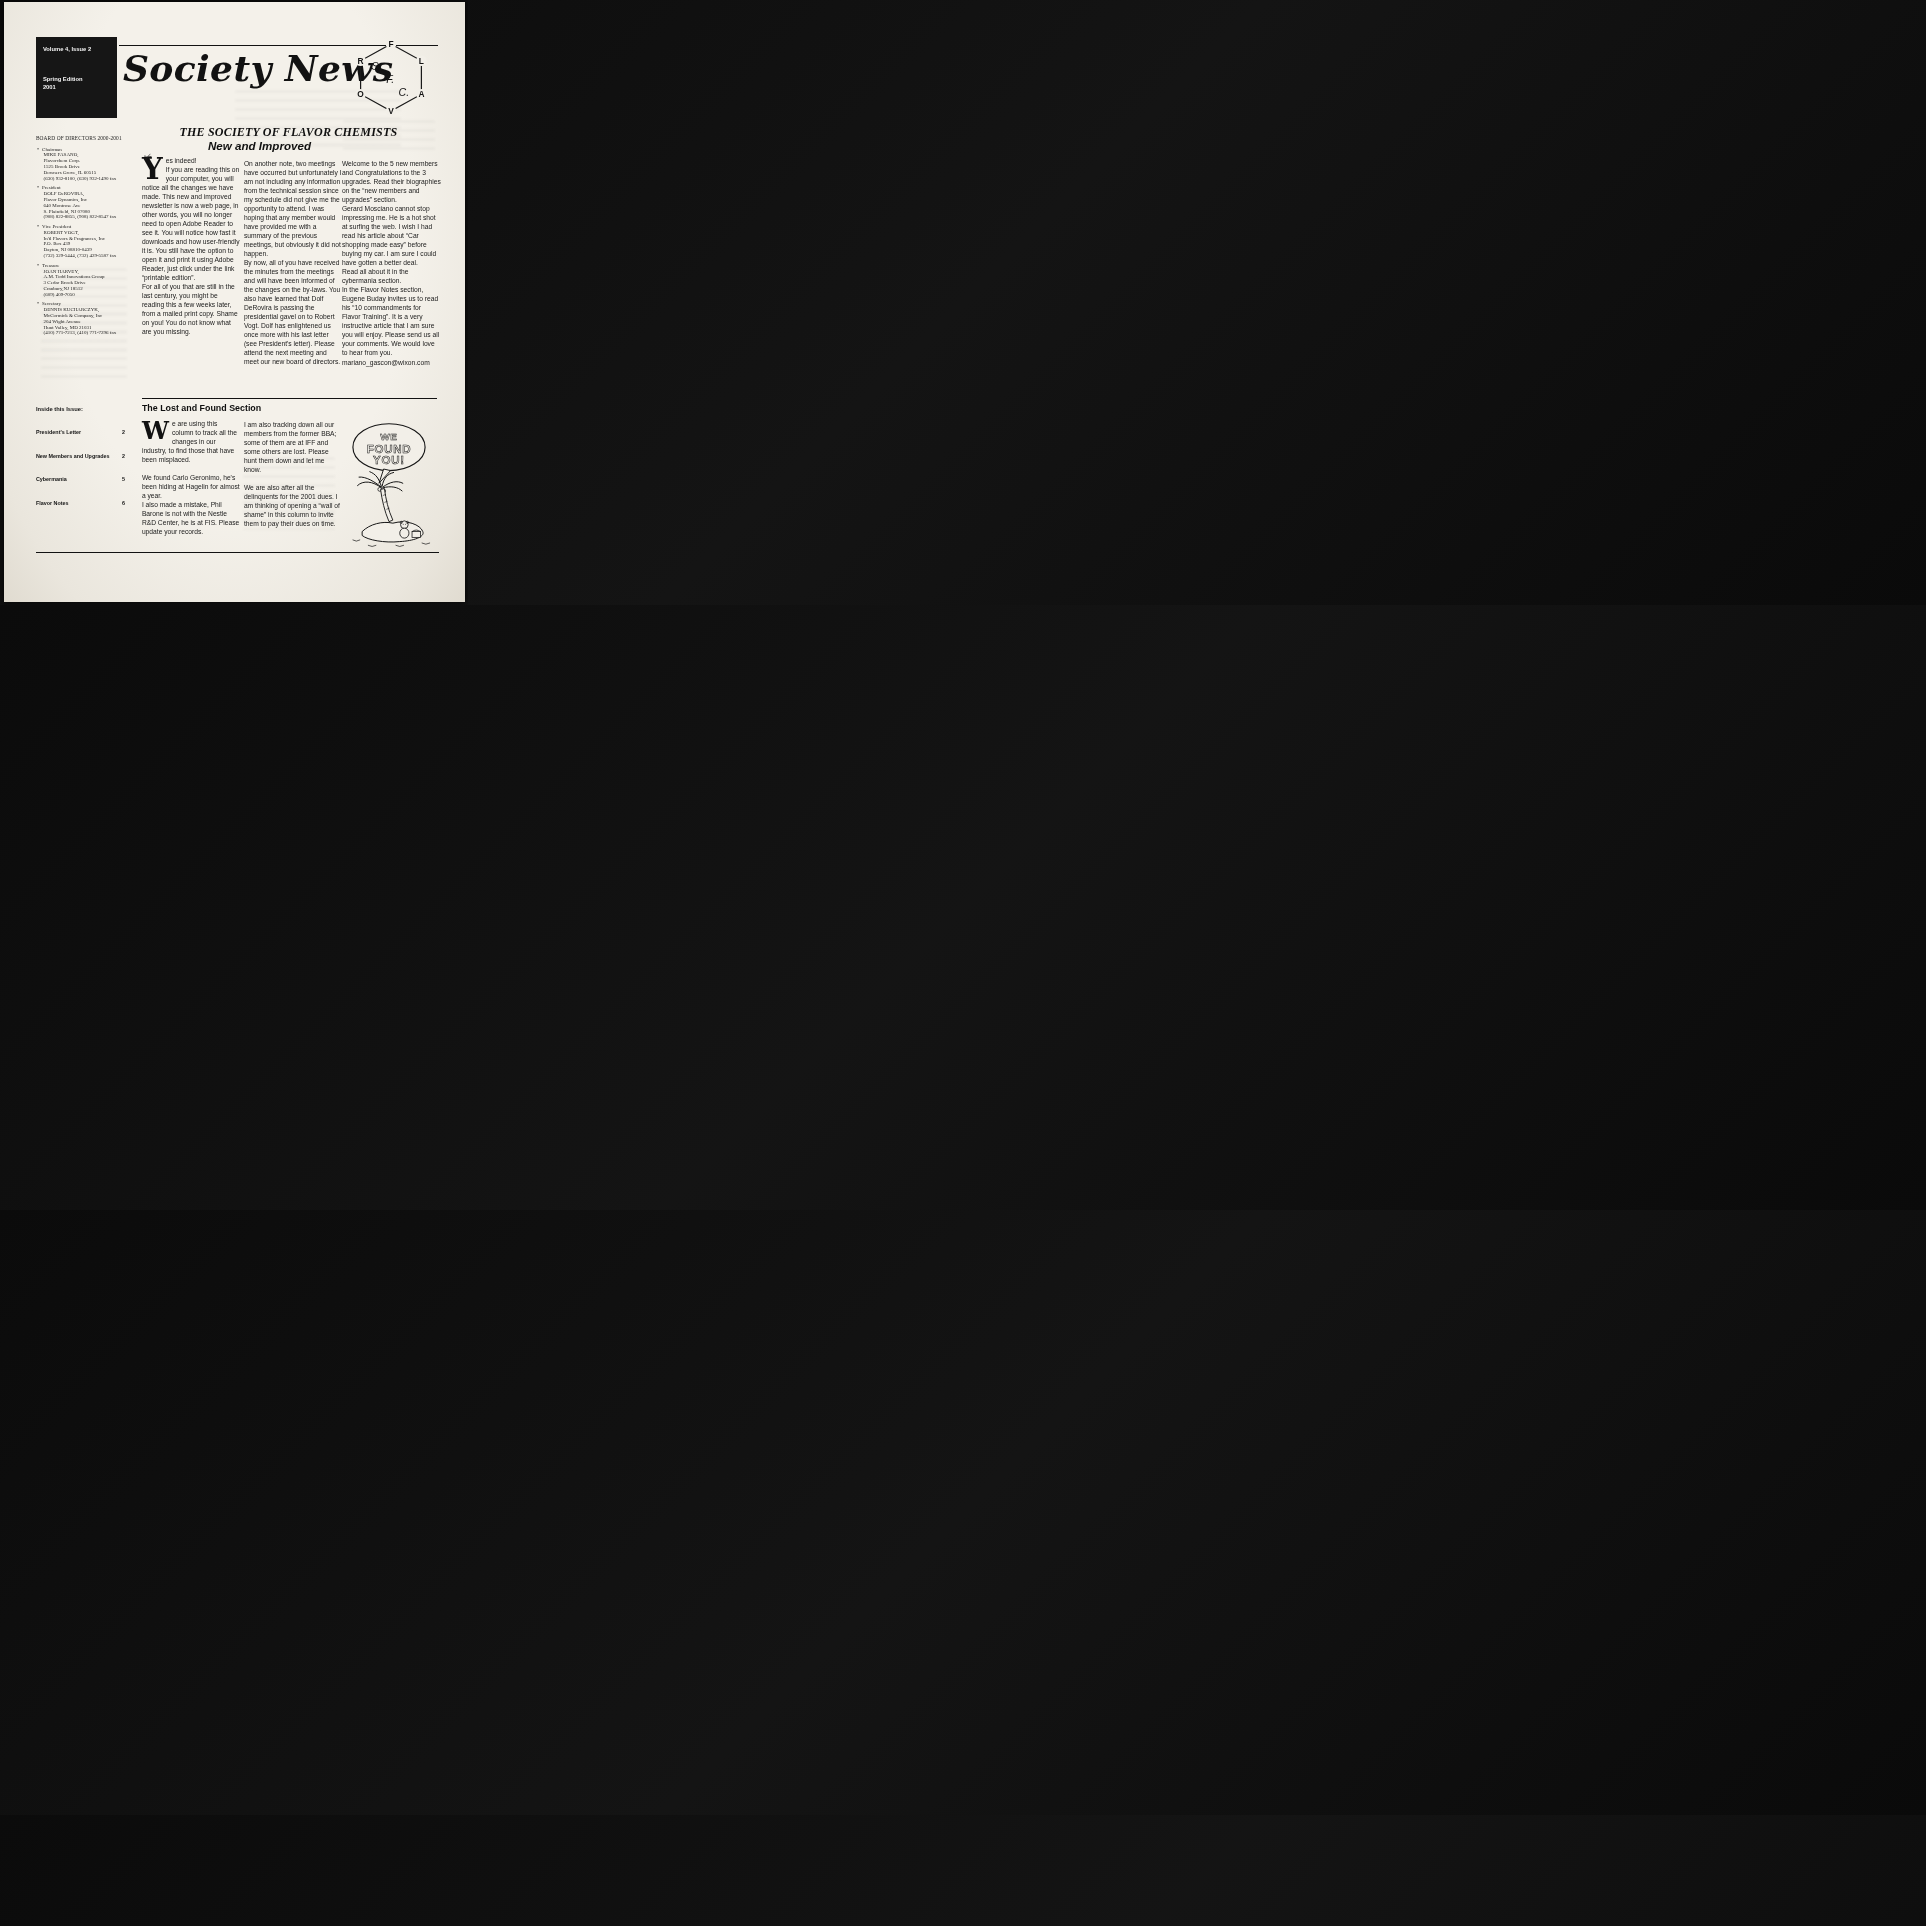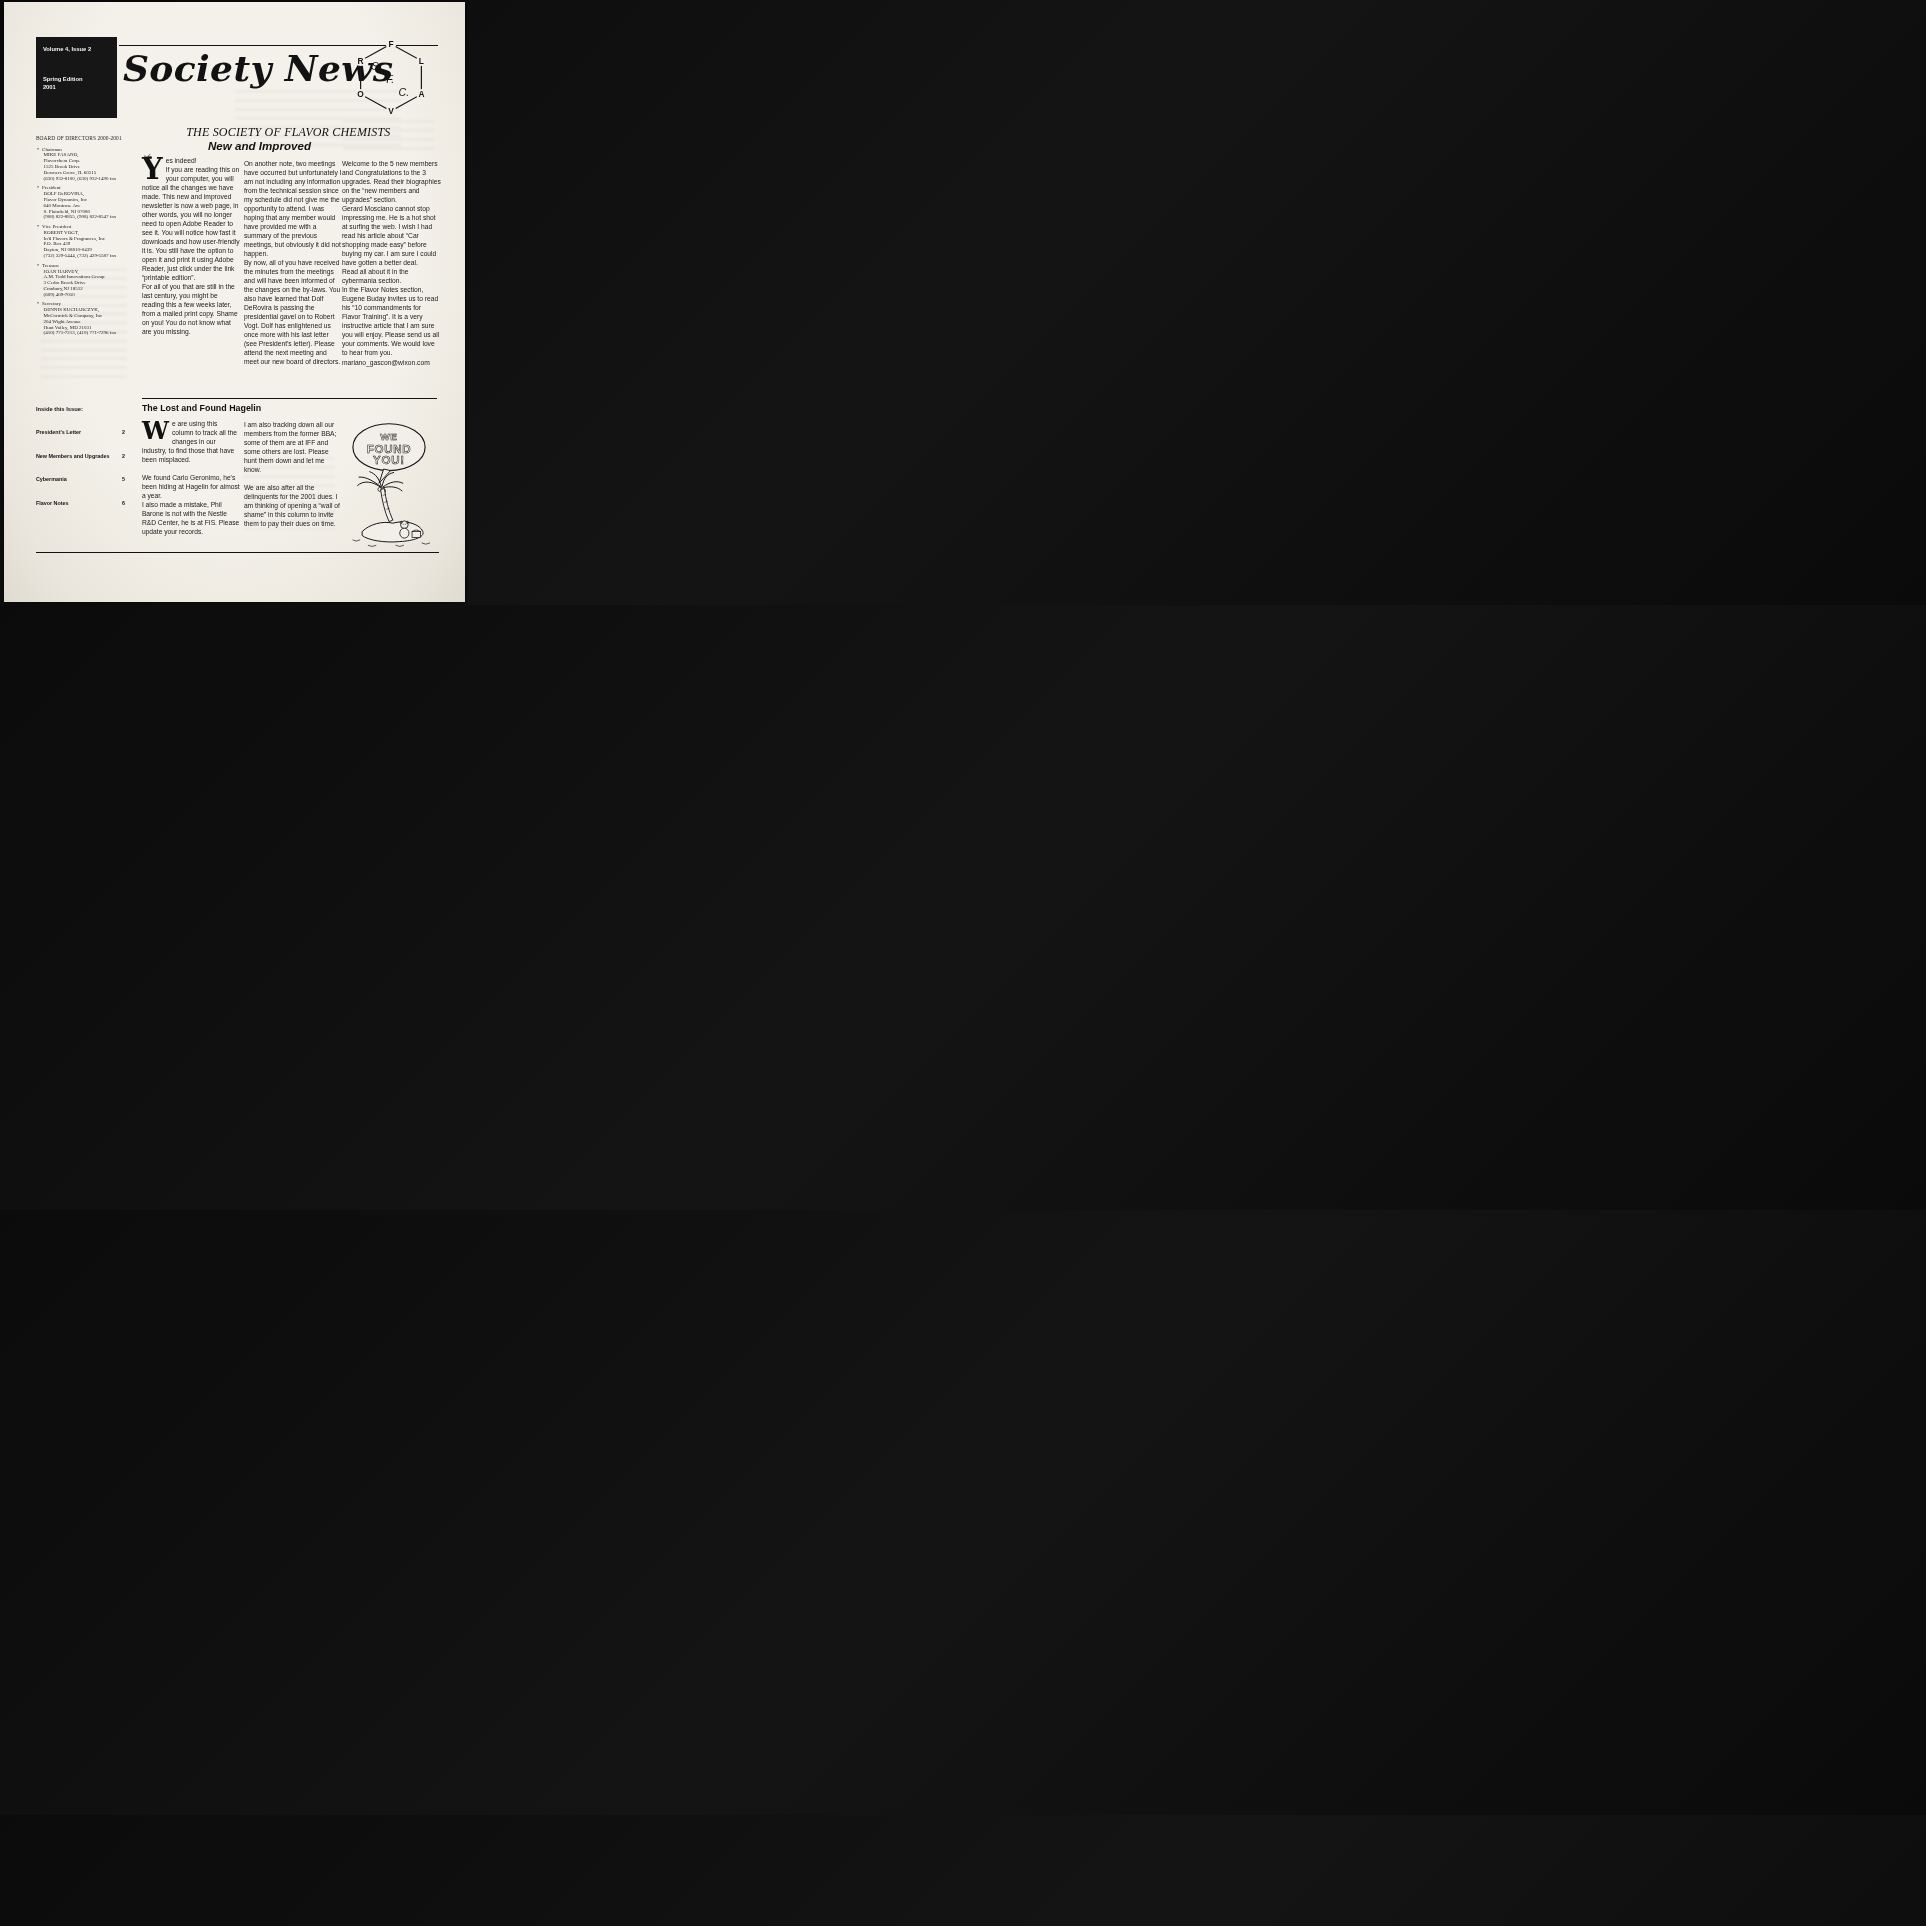--- a/index.html
+++ b/index.html
@@ -18,21 +18,21 @@
     font-family:"Liberation Sans",sans-serif;font-weight:bold;padding:0;}
   .issue-box .l1{position:absolute;left:7px;top:9.2px;font-size:5.8px;}
   .issue-box .l2{position:absolute;left:7px;top:39px;font-size:5.8px;}
   .issue-box .l3{position:absolute;left:7px;top:47px;font-size:5.8px;}
   .top-rule{position:absolute;left:115px;top:43px;width:319px;height:1.2px;background:#121212;}
   .title{position:absolute;left:119px;top:47px;width:231px;margin:0;
     font-family:"DejaVu Serif","Liberation Serif",serif;font-style:italic;font-weight:700;
     font-size:36px;line-height:39px;color:#121212;letter-spacing:0.4px;white-space:nowrap;}
   .logo{position:absolute;left:349px;top:37px;width:76px;height:77px;}
   .subtitle{position:absolute;left:136px;top:123px;width:297px;text-align:center;margin:0;
-    font-family:"Liberation Serif",serif;font-style:italic;font-weight:400;font-size:12px;color:#101010;letter-spacing:0.2px;}
+    font-family:"Liberation Serif",serif;font-style:italic;font-weight:700;font-size:12px;color:#101010;letter-spacing:0.2px;}
   .h-new{position:absolute;left:204px;top:137px;width:169px;margin:0;
     font-family:"Liberation Sans",sans-serif;font-style:italic;font-weight:700;font-size:11.6px;color:#111;}
   
   .sidebar{position:absolute;left:32px;top:133px;width:98px;color:#1d1d1d;
     font-family:"Liberation Serif",serif;}
   .board-title{font-size:5.4px;letter-spacing:0.1px;margin-bottom:5.4px;}
   .member{margin-bottom:3.9px;font-size:5px;line-height:5.8px;}
   .member .role{position:relative;padding-left:6.2px;}
   .member .star{position:absolute;left:0.8px;top:0;}
   .member .mline{padding-left:7.7px;}
@@ -178,21 +178,21 @@
 
   <div class="body-col c3t">
     <p>Welcome to the 5 new members and  Congratulations to the 3 upgrades. Read their biographies on the “new members and upgrades” section.</p>
     <p>Gerard Mosciano cannot stop impressing me. He is a hot shot at surfing the web. I wish I had read his article about “Car shopping made easy” before buying my car. I am sure I could have gotten a better deal.</p>
     <p>Read all about it in the cybermania section.</p>
     <p>In the Flavor Notes section, Eugene Buday invites us to read his “10 commandments for Flavor Training”. It is a very instructive article that I am sure you will enjoy. Please send us all your comments. We would love to hear from you.</p>
     <div class="email">mariano_gascon@wixon.com</div>
   </div>
 
   <div class="lf-rule"></div>
-  <h2 class="lf-heading">The Lost and Found Hagelin</h2>
+  <h2 class="lf-heading">The Lost and Found Section</h2>
 
   <div class="body-col c1b">
     <p class="gap">
       <span class="dropcap dc-w">W</span><span>e are using this column to track all the changes in our industry, to find those that have been misplaced.</span>
     </p>
     <p>We found Carlo Geronimo, he's been hiding at Hagelin for almost a year.</p>
     <p> I also made a mistake, Phil Barone is not with the Nestle R&amp;D Center, he is at FIS. Please update your records.</p>
   </div>
 
   <div class="body-col c2b">

